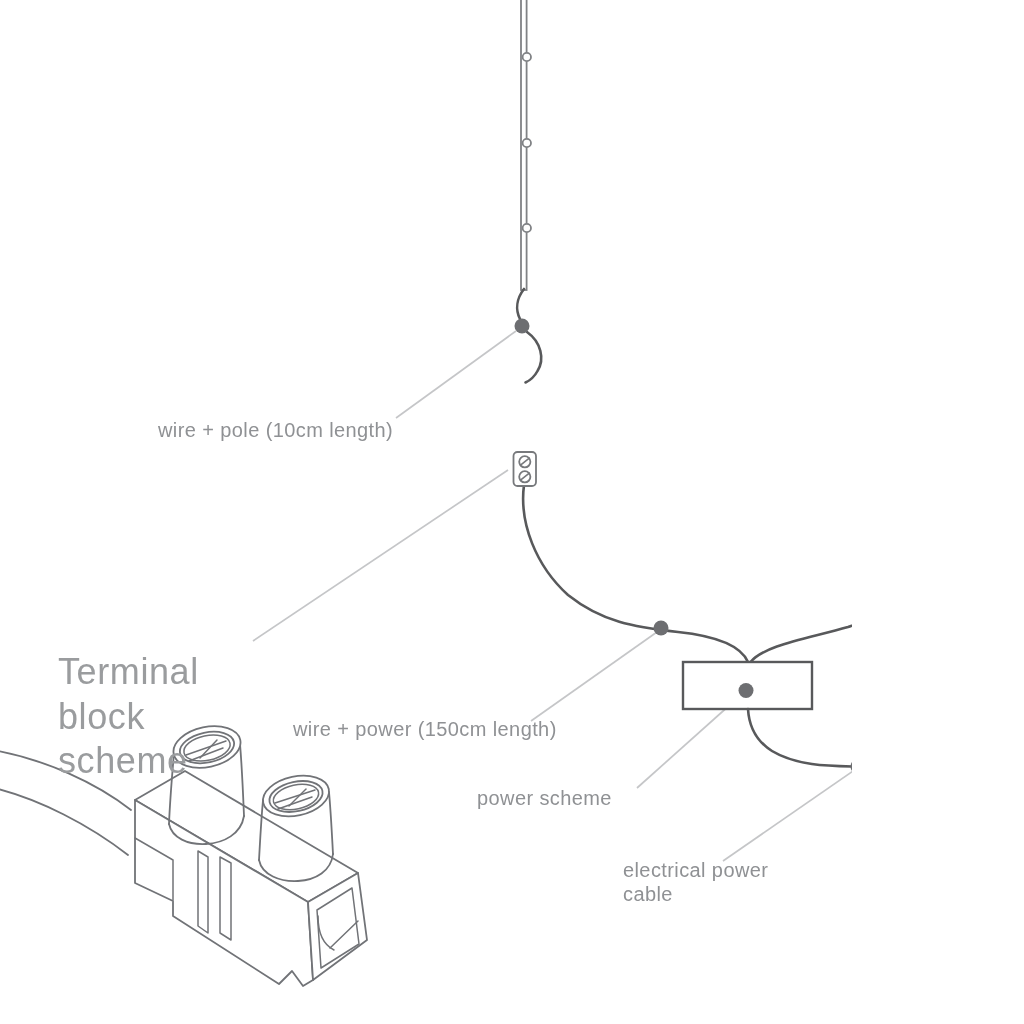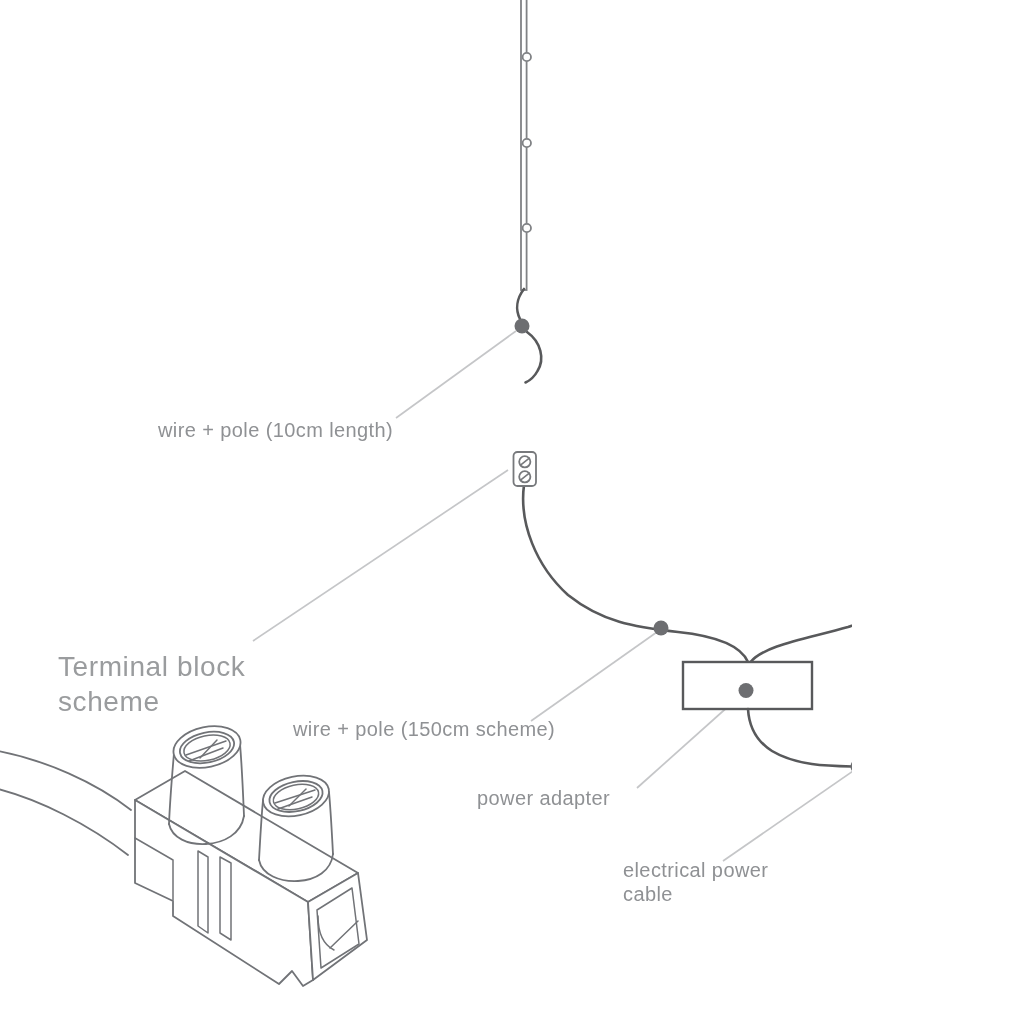--- a/index.html
+++ b/index.html
@@ -2,21 +2,21 @@
 <html style="--background: #ffffff; --wire: #58595b; --pole: #808285; --icon: #77797c; --dot: #6d6e71; --outline: #717377; --leader: #c5c6c8; --leader-faint: #d4d5d7; --label-text: #8f9194; --title-text: #9a9c9e;"><head>
 <meta charset="utf-8">
 <style>
   html,body{margin:0;padding:0;}
   .stage{position:relative;width:852px;height:1024px;background:var(--background,#fff);overflow:hidden;
          font-family:"Liberation Sans","DejaVu Sans",sans-serif;}
   .stage svg{position:absolute;left:0;top:0;}
   .label{position:absolute;color:var(--label-text,#8f9194);font-size:20px;letter-spacing:.4px;
          white-space:nowrap;line-height:1.18;}
   .label.wrap{white-space:normal;}
-  .title{position:absolute;color:var(--title-text,#9a9c9e);font-size:28px;letter-spacing:.6px;
+  .title{position:absolute;color:var(--title-text,#9a9c9e);font-size:36px;letter-spacing:.6px;
          line-height:1.24;width:218px;white-space:normal;}
   
   .w  {stroke:var(--wire,#58595b);stroke-width:2.6;fill:none;stroke-linecap:round;}
   .p  {stroke:var(--pole,#808285);stroke-width:1.8;fill:#fff;}
   .d  {fill:var(--dot,#6d6e71);stroke:none;}
   .ic {stroke:var(--icon,#77797c);stroke-width:1.8;fill:#fff;}
   .icn{stroke:var(--icon,#77797c);stroke-width:1.6;fill:none;stroke-linecap:round;}
   .ad {stroke:var(--wire,#58595b);stroke-width:2.4;fill:#fff;}
   .ld {stroke:var(--leader,#c5c6c8);stroke-width:1.7;fill:none;}
   .ldf{stroke:var(--leader-faint,#d4d5d7);stroke-width:1.5;fill:none;}
@@ -138,16 +138,16 @@
         <ellipse class="ot" cx="296" cy="797" rx="23" ry="12" transform="rotate(-12 296 797)"></ellipse>
         <path class="ot" d="M275,803 L315,790"></path>
         <path class="ot" d="M278,809 L312,797"></path>
         <path class="ot" d="M289,806 L306,789"></path>
       </g>
     </g>
   </svg>
 
   <div class="label" style="left:158px;top:419px;">wire + pole (10cm length)</div>
   <div class="title" style="left:58px;top:650px;">Terminal block scheme</div>
-  <div class="label" style="left:293px;top:718px;">wire + pole (150cm scheme)</div>
-  <div class="label" style="left:477px;top:787px;">power adapter</div>
+  <div class="label" style="left:293px;top:718px;">wire + power (150cm length)</div>
+  <div class="label" style="left:477px;top:787px;">power scheme</div>
   <div class="label wrap" style="left:575px;top:859px;width:170px;margin-left:48px;">electrical power cable</div>
 </div>
 
 </body></html>

